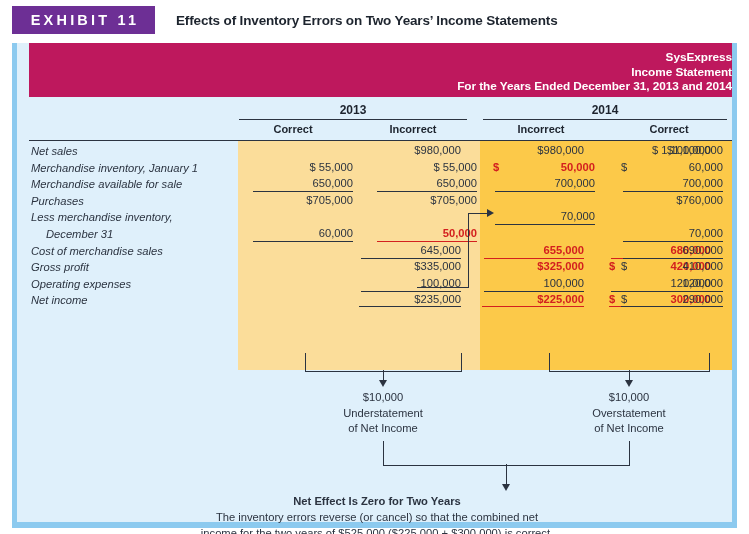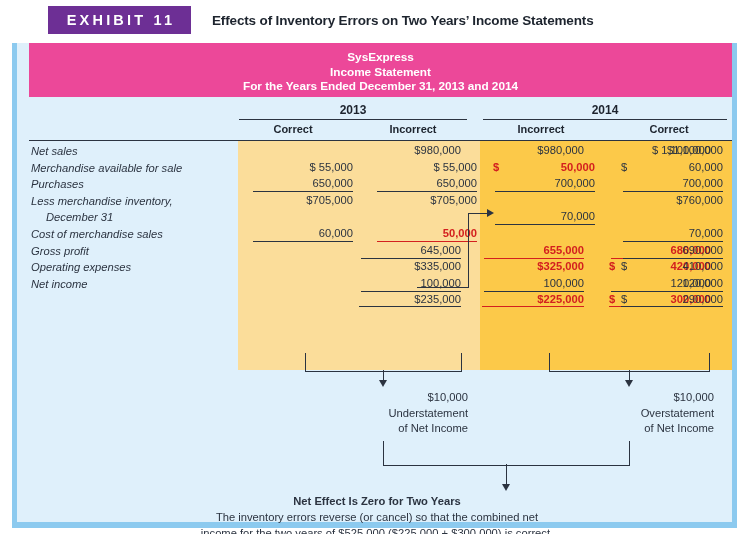--- a/index.html
+++ b/index.html
@@ -13,21 +13,20 @@
     overflow: hidden;
   }
 
   
   #title-row {
     position: absolute;
     left: 0; top: 0;
     width: 655px; height: 40px;
     display: flex;
     align-items: center;
-    padding-left: 36px;
   }
   #exhibit-badge {
     margin-left: 12px;
     width: 143px; height: 28px;
     background: #6d2f95;
     color: #ffffff;
     font-weight: bold;
     font-size: 14.5px;
     letter-spacing: 3.2px;
     display: flex;
@@ -57,23 +56,23 @@
     position: absolute;
     left: 0; top: 0;
     width: 715px; height: 479px;
   }
 
   
   #stmt-header {
     position: absolute;
     left: 12px; top: 0px;
     width: 703px; height: 54px;
-    background: #ec4899;
+    background: #be185d;
     color: #ffffff;
-    text-align: center;
+    text-align: right;
     padding-top: 7px;
   }
   #stmt-header div {
     font-size: 11.8px;
     font-weight: bold;
     line-height: 14.5px;
     letter-spacing: -0.05px;
   }
 
   
@@ -231,21 +230,21 @@
 
   #b2-v1 { left: 532px; top: 310px; height: 18px; }
   #b2-v2 { left: 692px; top: 310px; height: 18px; }
   #b2-h  { left: 532px; top: 327.5px; width: 161px; }
   #b2-stem { left: 612px; top: 327px; height: 11px; }
   #b2-arrow { left: 607.5px; top: 337px; }
 
   
   .caption {
     position: absolute;
-    text-align: right;
+    text-align: center;
     font-size: 11.2px;
     color: #2b3340;
     line-height: 15.5px;
     width: 170px;
   }
   #cap-left  { left: 281px; top: 347px; }
   #cap-right { left: 527px; top: 347px; }
 
   
   #b3-v1 { left: 366px; top: 398px; height: 24px; }
@@ -290,20 +289,21 @@
     <div class="year-head" id="year-2014">2014</div>
 
     <div class="sub-head" id="sub-2013-correct">Correct</div>
     <div class="sub-head" id="sub-2013-incorrect">Incorrect</div>
     <div class="sub-head" id="sub-2014-incorrect">Incorrect</div>
     <div class="sub-head" id="sub-2014-correct">Correct</div>
     <div id="subhead-rule"></div>
 
     <div id="labels">
       <div class="lbl">Net sales</div>
+      <div class="lbl">Merchandise inventory, January 1</div>
       <div class="lbl">Merchandise available for sale</div>
       <div class="lbl">Purchases</div>
       <div class="lbl">Less merchandise inventory,</div>
       <div class="lbl indent">December 31</div>
       <div class="lbl">Cost of merchandise sales</div>
       <div class="lbl">Gross profit</div>
       <div class="lbl">Operating expenses</div>
       <div class="lbl">Net income</div>
     </div>
 

